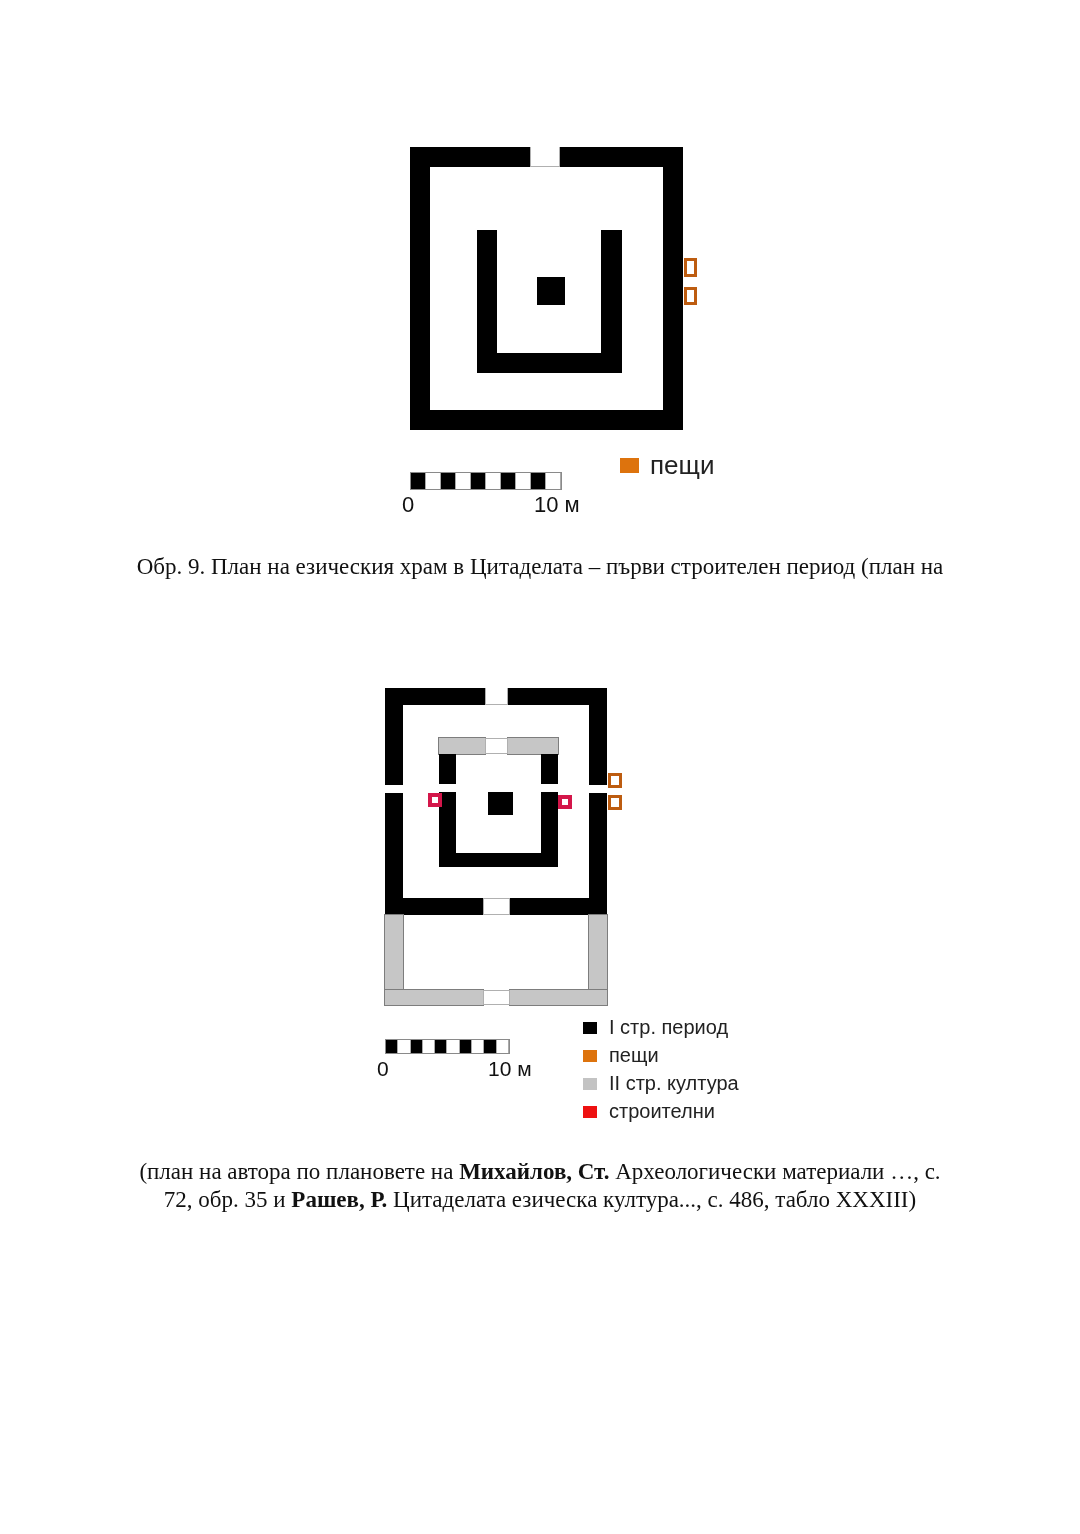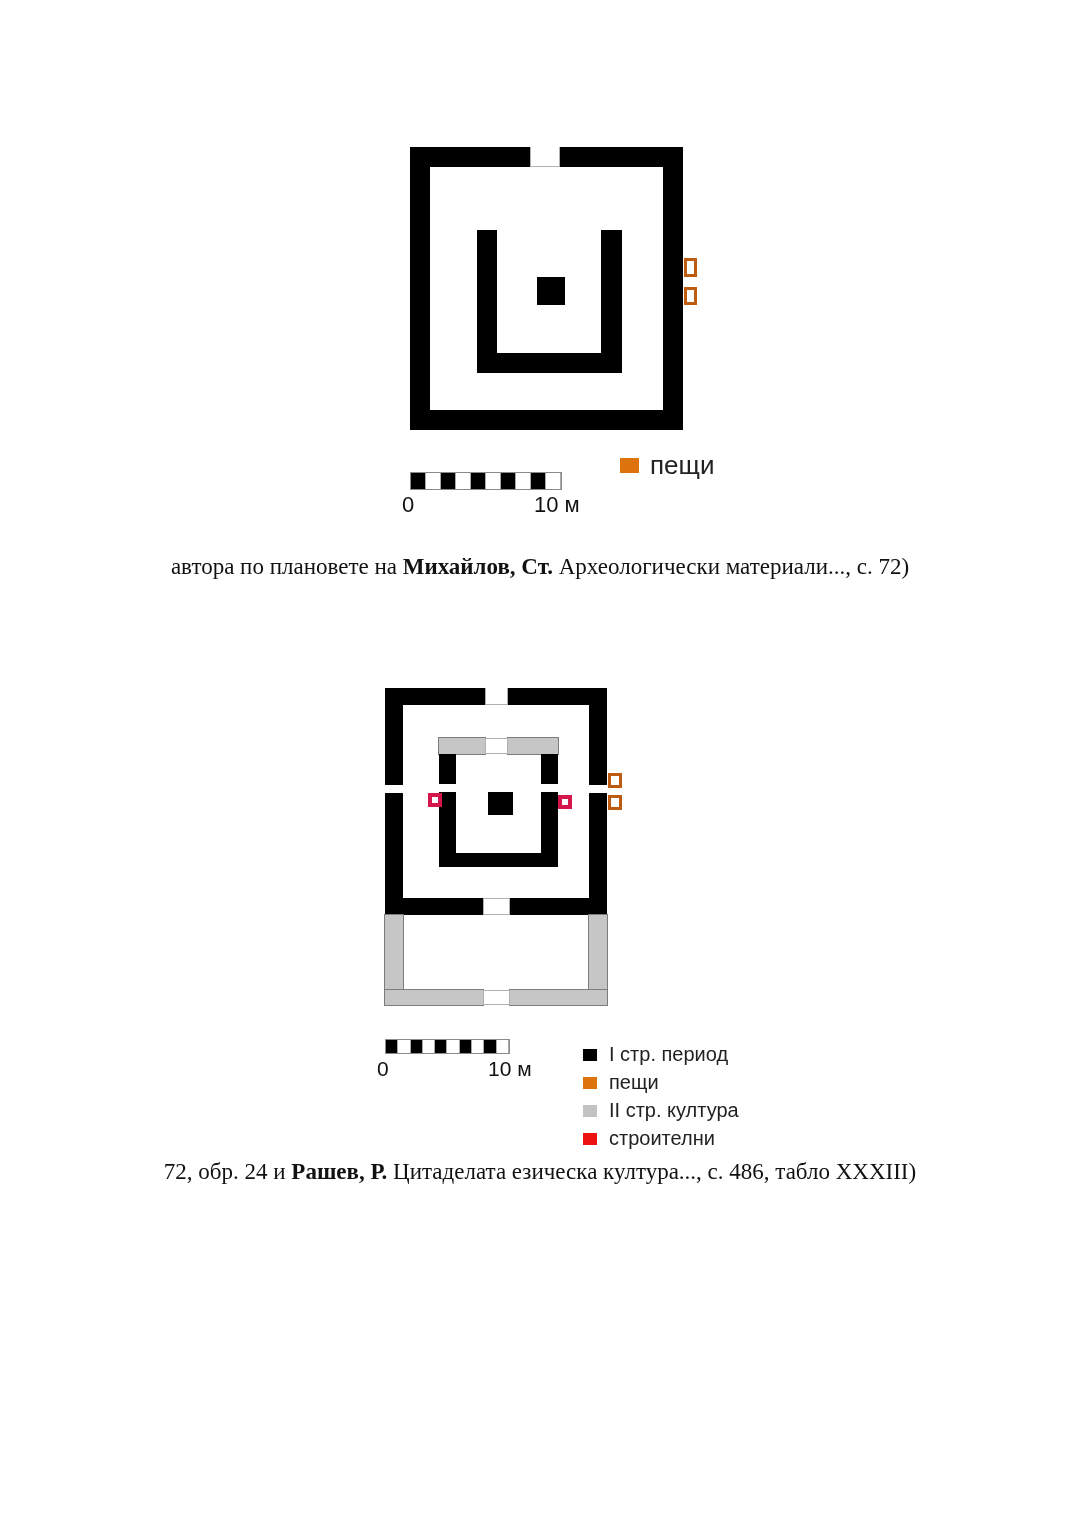--- a/index.html
+++ b/index.html
@@ -72,21 +72,21 @@
   </div>
   <div class="scale-label" style="left:402px;top:492px;font-size:22px;">0</div>
   <div class="scale-label" style="left:534px;top:492px;font-size:22px;">10 м</div>
 
   <div class="legend1" style="left:620px;top:450px;">
     <span class="sw" style="background: rgb(221, 115, 13);"></span>
     <span>пещи</span>
   </div>
 
   <div class="caption" style="top:553px;">
-    <div><span>автора по плановете на </span><b>Михайлов, Ст.</b><span> Археологически материали..., с. 72)</span></div>
+    <div>Обр. 9. План на езическия храм в Цитаделата – първи строителен период (план на</div>
   </div>
 
   <div class="plan" style="left:385px;top:688px;width:222px;height:317px;">
 
     <div class="w" style="left:0;top:0;width:100px;height:17px;"></div>
     <div class="w" style="left:123px;top:0;width:99px;height:17px;"></div>
     <div class="gap" style="left:100px;top:0;width:23px;height:17px;border-top:none;"></div>
     <div class="w" style="left:0;top:0;width:18px;height:97px;"></div>
     <div class="w" style="left:0;top:105px;width:18px;height:122px;"></div>
     <div class="w" style="left:204px;top:0;width:18px;height:97px;"></div>
@@ -128,37 +128,38 @@
     <div class="seg b"></div>
       <div class="seg wht"></div>
     <div class="seg b"></div>
       <div class="seg wht"></div>
     <div class="seg b"></div>
       <div class="seg wht"></div>
   </div>
   <div class="scale-label" style="left:377px;top:1057px;font-size:21px;">0</div>
   <div class="scale-label" style="left:488px;top:1057px;font-size:21px;">10 м</div>
 
-  <div class="legend2" style="left:583px;top:1045px;">
+  <div class="legend2" style="left:583px;top:1018px;">
     <div class="row">
       <span class="sw" style="background: rgb(0, 0, 0);"></span>
       <span>I стр. период</span>
     </div>
     <div class="row">
       <span class="sw" style="background: rgb(221, 115, 13);"></span>
       <span>пещи</span>
     </div>
     <div class="row">
       <span class="sw" style="background: rgb(195, 195, 195);"></span>
       <span>II стр. култура</span>
     </div>
     <div class="row">
       <span class="sw" style="background: rgb(238, 17, 17);"></span>
       <span>строителни</span>
     </div>
   </div>
 
   <div class="caption" style="top:1158px;">
-    <div><span>72, обр. 24 и </span><b>Рашев, Р.</b><span> Цитаделата езическа култура..., с. 486, табло XXXIII)</span></div>
+    <div><span>(план на автора по плановете на  </span><b>Михайлов, Ст.</b><span> Археологически материали …, с.</span></div>
+    <div><span>72, обр. 35 и </span><b>Рашев, Р.</b><span> Цитаделата езическа култура..., с. 486, табло XXXIII)</span></div>
   </div>
 
 
 </div>
 
 </body></html>

